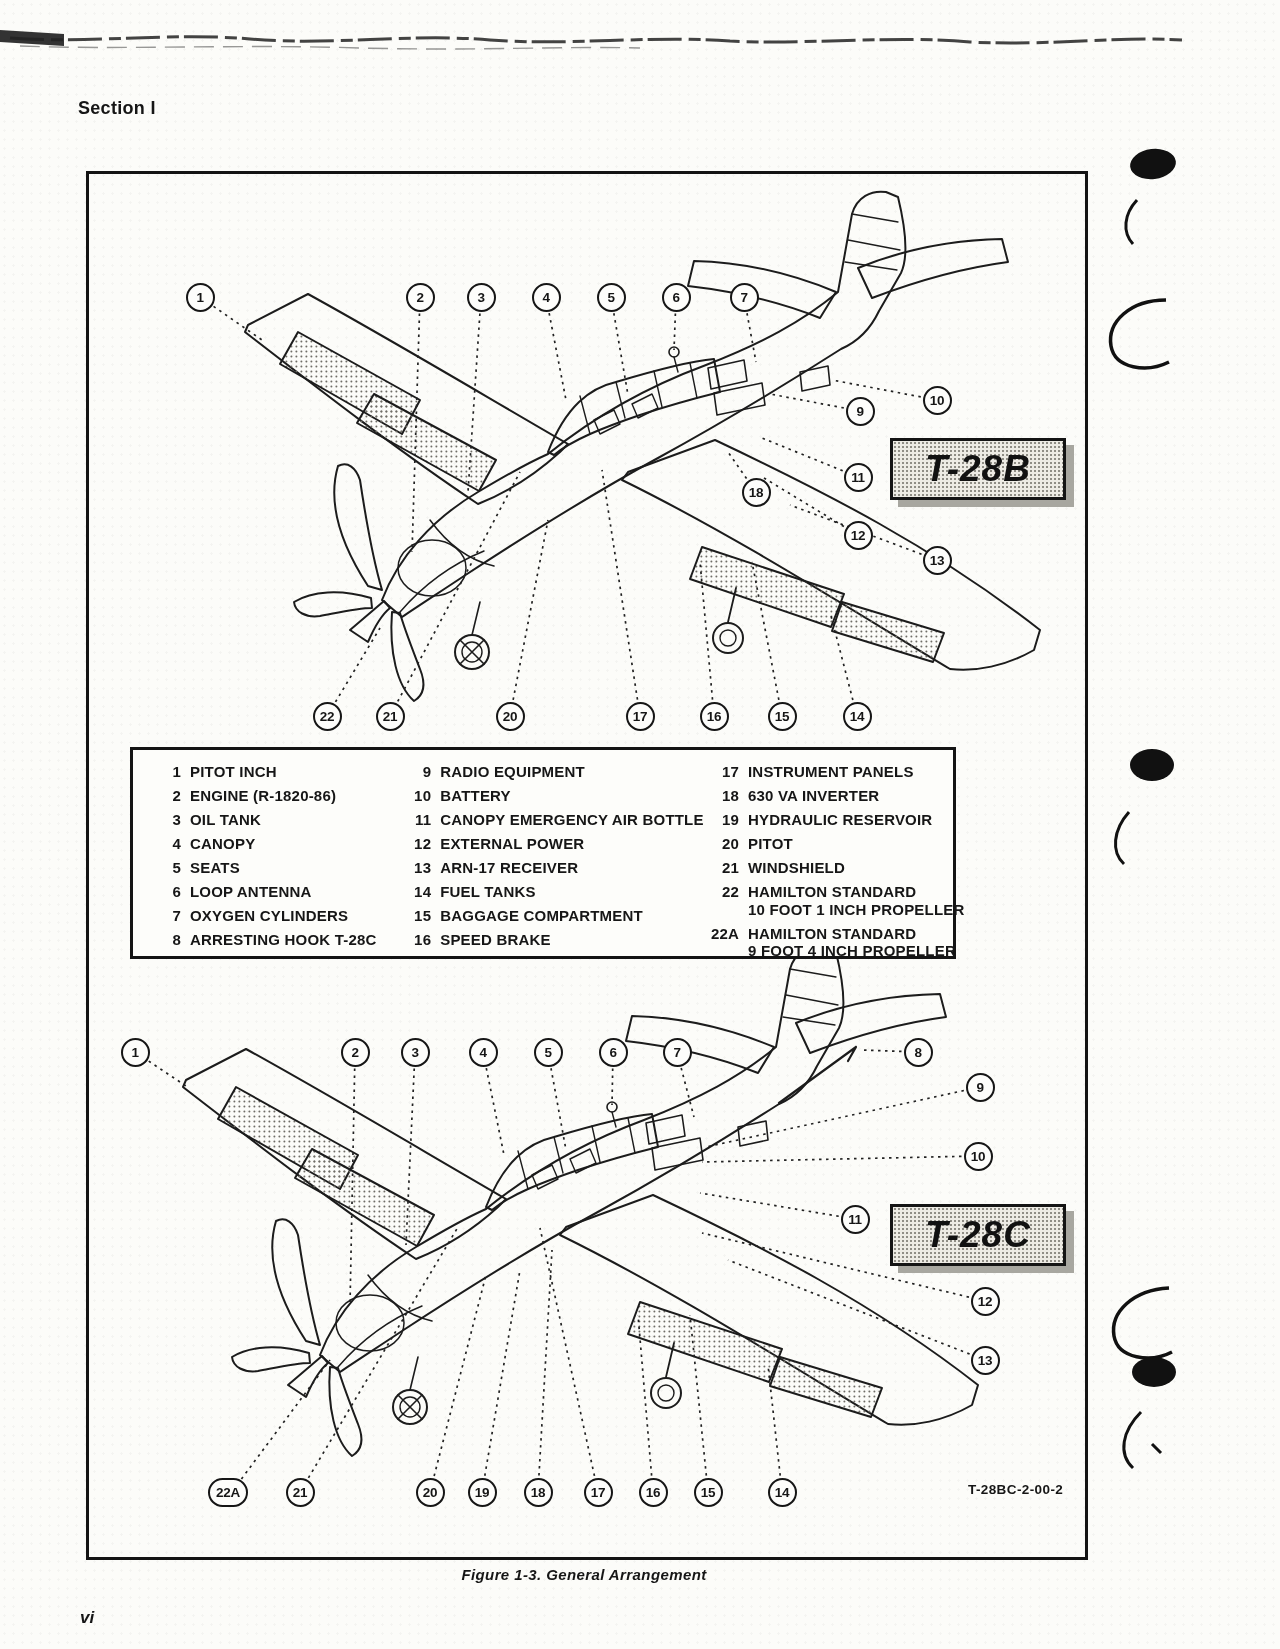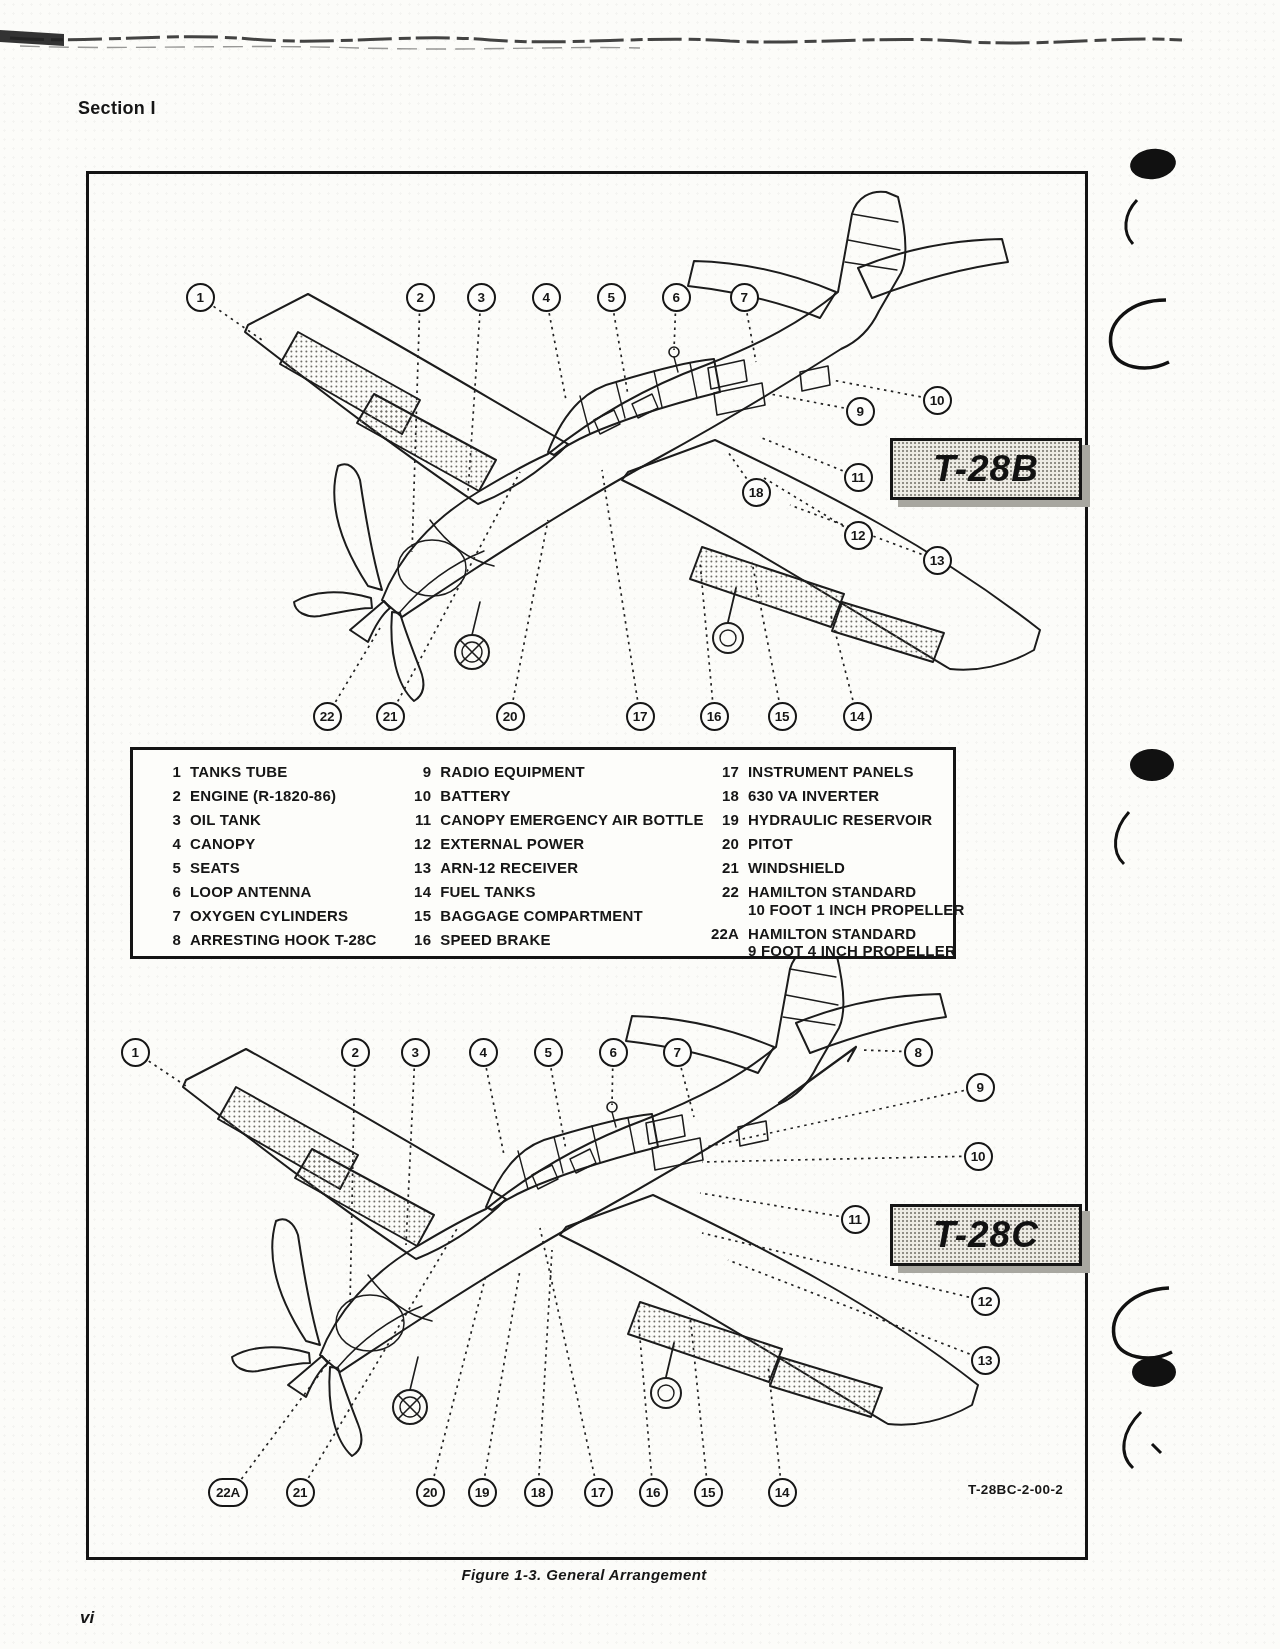--- a/index.html
+++ b/index.html
@@ -14,21 +14,21 @@
   .hdr-doc{position:absolute;left:0;top:96px;width:1190px;text-align:center;font-size:19px;font-weight:bold;letter-spacing:.5px}
   .figure-box{position:absolute;left:86px;top:171px;width:996px;height:1383px;border:3.5px solid #141414;background:transparent}
   .overlay{position:absolute;left:0;top:0;width:1280px;height:1649px;z-index:2}
   .callout{
     position:absolute;z-index:4;height:29px;min-width:29px;box-sizing:border-box;
     border:2.5px solid #161616;border-radius:16px;background:#fdfdfb;
     display:flex;align-items:center;justify-content:center;
     font-size:13.5px;font-weight:bold;letter-spacing:-.3px;
   }
   .model-box{
-    position:absolute;z-index:5;width:192px;height:62px;box-sizing:border-box;
+    position:absolute;z-index:5;width:176px;height:62px;box-sizing:border-box;
     border:3.5px solid #141414;
     background-color:#edebe4;
     background-image:radial-gradient(#8f8d85 0.9px, transparent 1px);
     background-size:4px 4px;
     box-shadow:8px 7px 0 #aoaoa0;
     box-shadow:8px 7px 0 #a8a7a0;
     display:flex;align-items:center;justify-content:center;
   }
   .model-box span{font-size:37px;font-weight:bold;font-style:italic;letter-spacing:1px;color:#111}
   .t28b{left:890px;top:438px}
@@ -166,21 +166,21 @@
     <span>T-28B</span>
   </div>
   <div class="model-box t28c">
     <span>T-28C</span>
   </div>
 
   <div class="legend" id="legend">
       <div class="lcol lcol-0">
         <div class="litem">
           <span class="lnum">1</span>
-          <span class="llab">TANKS TUBE</span>
+          <span class="llab">PITOT INCH</span>
         </div>
         <div class="litem">
           <span class="lnum">2</span>
           <span class="llab">ENGINE (R-1820-86)</span>
         </div>
         <div class="litem">
           <span class="lnum">3</span>
           <span class="llab">OIL TANK</span>
         </div>
         <div class="litem">
@@ -216,21 +216,21 @@
         <div class="litem">
           <span class="lnum">11</span>
           <span class="llab">CANOPY EMERGENCY AIR BOTTLE</span>
         </div>
         <div class="litem">
           <span class="lnum">12</span>
           <span class="llab">EXTERNAL POWER</span>
         </div>
         <div class="litem">
           <span class="lnum">13</span>
-          <span class="llab">ARN-12 RECEIVER</span>
+          <span class="llab">ARN-17 RECEIVER</span>
         </div>
         <div class="litem">
           <span class="lnum">14</span>
           <span class="llab">FUEL TANKS</span>
         </div>
         <div class="litem">
           <span class="lnum">15</span>
           <span class="llab">BAGGAGE COMPARTMENT</span>
         </div>
         <div class="litem">

